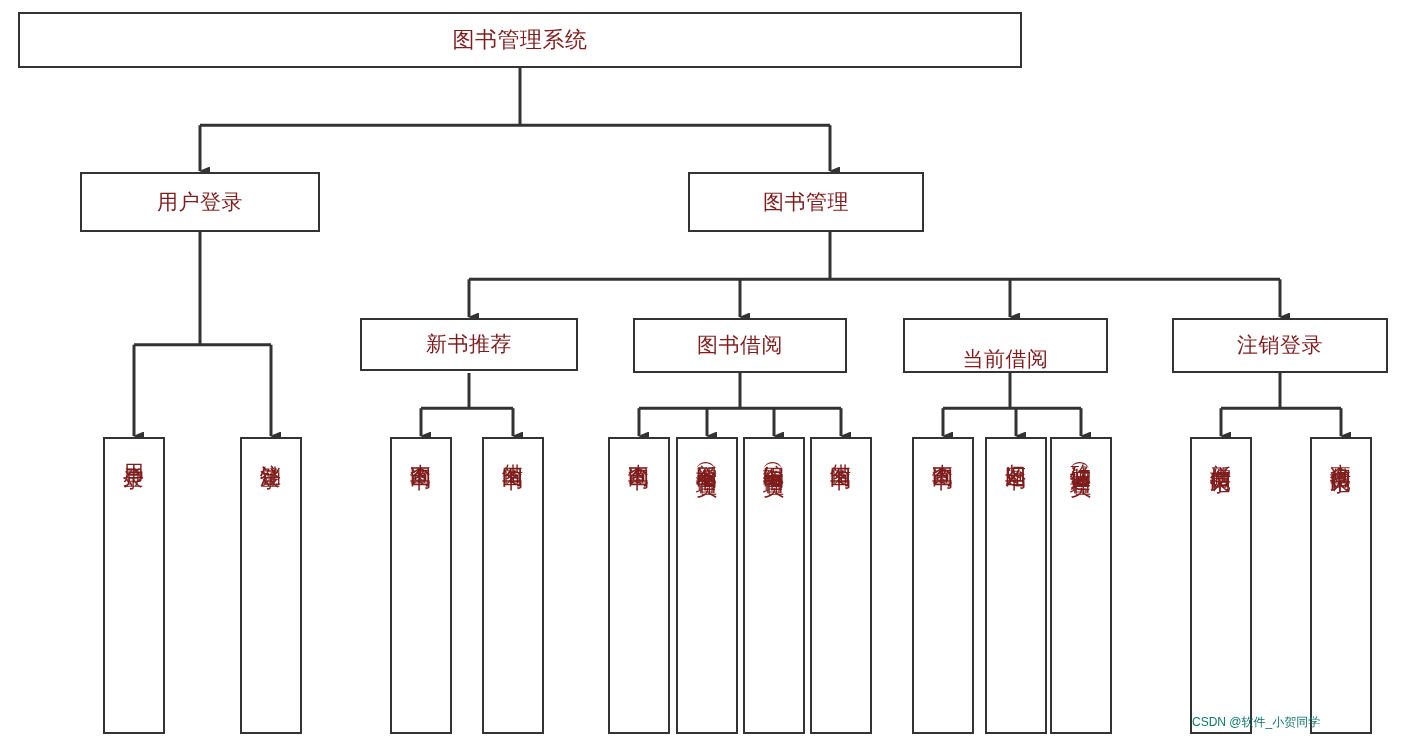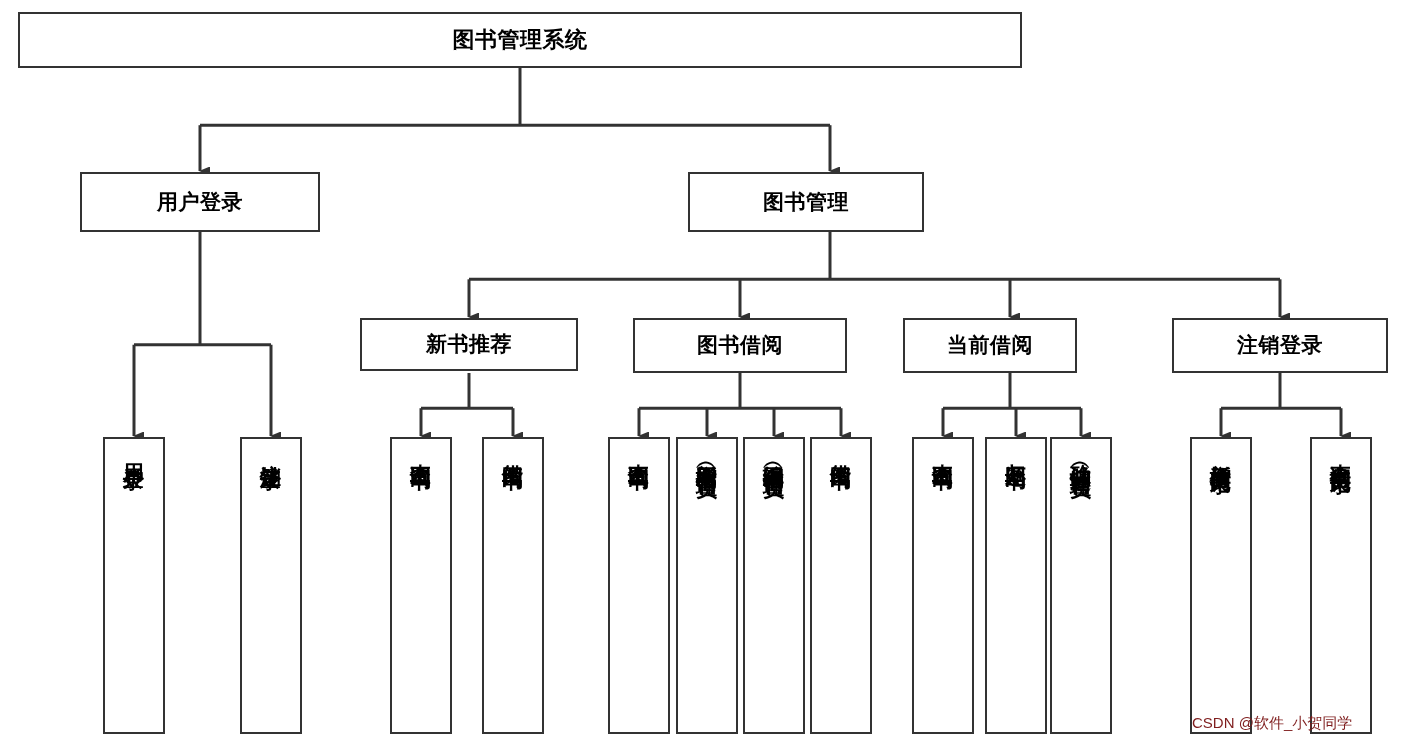--- a/index.html
+++ b/index.html
@@ -12,27 +12,26 @@
   .node-box{
     position:absolute;
     background:#ffffff;
     border:2px solid #333333;
     box-sizing:border-box;
     display:flex;
     align-items:center;
     justify-content:center;
   }
   .node-label{
-    color:#000000;
+    color:#7f1d1d;
     font-size:21px;
     line-height:1.15;
     letter-spacing:0.5px;
     white-space:nowrap;
     user-select:none;
-    font-weight:bold;
   }
   .node-root .node-label{font-size:22px;}
   .node-l1 .node-label{font-size:21px;}
   .node-l2 .node-label{font-size:21px;}
 
   
   .node-leaf{
     align-items:flex-start;
     padding-top:8px;
   }
@@ -40,22 +39,22 @@
     writing-mode:vertical-rl;
     text-orientation:upright;
     font-size:21px;
     letter-spacing:2px;
     line-height:1;
     white-space:nowrap;
   }
 
   .watermark{
     position:absolute;
-    color:#7f1d1d;
-    font-size:15px;
+    color:#0f766e;
+    font-size:12px;
     white-space:nowrap;
     user-select:none;
   }
 </style>
 </head>
 <body>
 
 <svg id="canvas" viewBox="0 0 1405 747" xmlns="http://www.w3.org/2000/svg">
   <defs>
     <marker id="arrowhead" markerWidth="9" markerHeight="11" refX="4.5" refY="10" orient="auto" markerUnits="userSpaceOnUse">
@@ -108,21 +107,21 @@
     </div>
     <div class="node-box node-l1" style="left: 688px; top: 172px; width: 236px; height: 60px;">
       <span class="node-label">图书管理</span>
     </div>
     <div class="node-box node-l2" style="left: 360px; top: 318px; width: 218px; height: 53px;">
       <span class="node-label">新书推荐</span>
     </div>
     <div class="node-box node-l2" style="left: 633px; top: 318px; width: 214px; height: 55px;">
       <span class="node-label">图书借阅</span>
     </div>
-    <div class="node-box node-l2" style="left: 903px; top: 318px; width: 174px; height: 55px;">
+    <div class="node-box node-l2" style="left: 903px; top: 318px; width: 205px; height: 55px; align-items: flex-end;">
       <span class="node-label">当前借阅</span>
     </div>
     <div class="node-box node-l2" style="left: 1172px; top: 318px; width: 216px; height: 55px;">
       <span class="node-label">注销登录</span>
     </div>
     <div class="node-box node-leaf" style="left: 103px; top: 437px; width: 62px; height: 297px;">
       <span class="node-label">用户登录</span>
     </div>
     <div class="node-box node-leaf" style="left: 240px; top: 437px; width: 62px; height: 297px;">
       <span class="node-label">注销登录</span>

